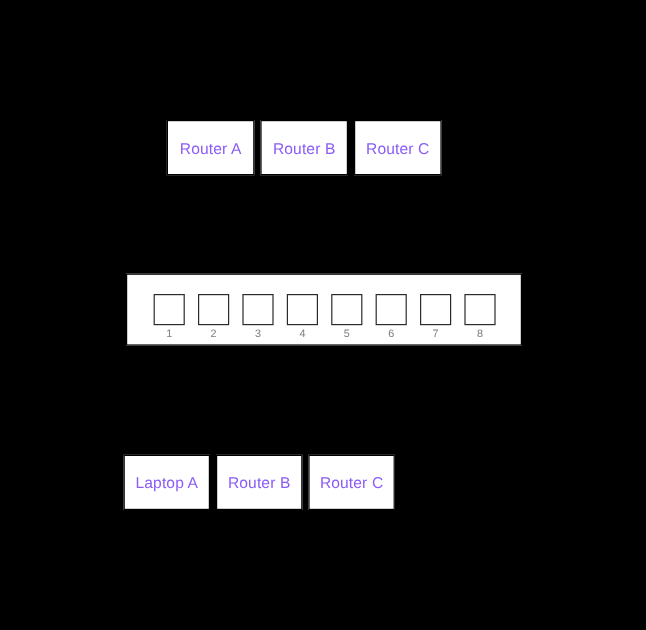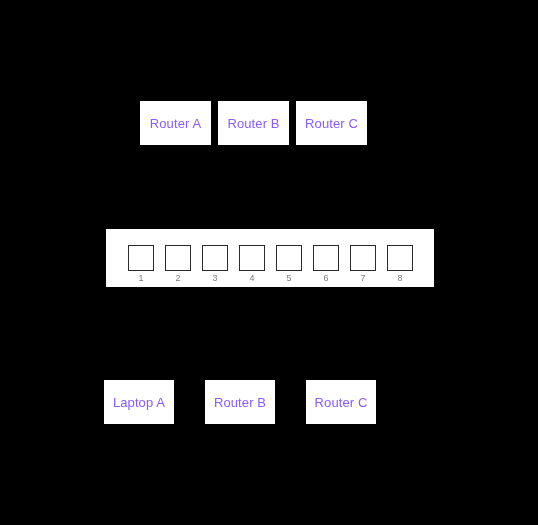--- a/index.html
+++ b/index.html
@@ -100,21 +100,20 @@
     font-size: 9px;
     line-height: 1;
     color: #7d7d7d;
     text-align: center;
   }
 
   
   #laptop-row {
     left: 103px;
     top: 379px;
-    gap: 24px;
   }
   #laptop-row .device-box {
     width: 72px;
   }
 </style>
 </head>
 <body>
 
 <div id="diagram-canvas">
 

